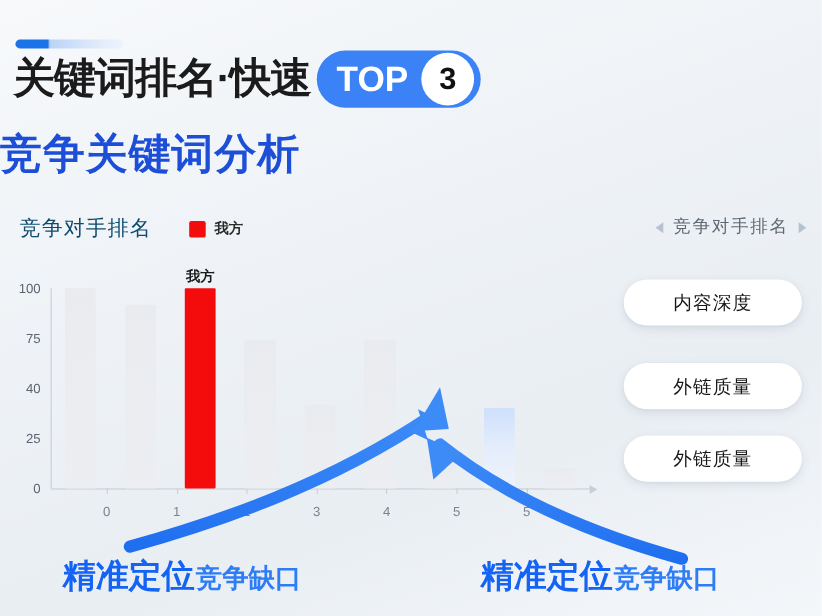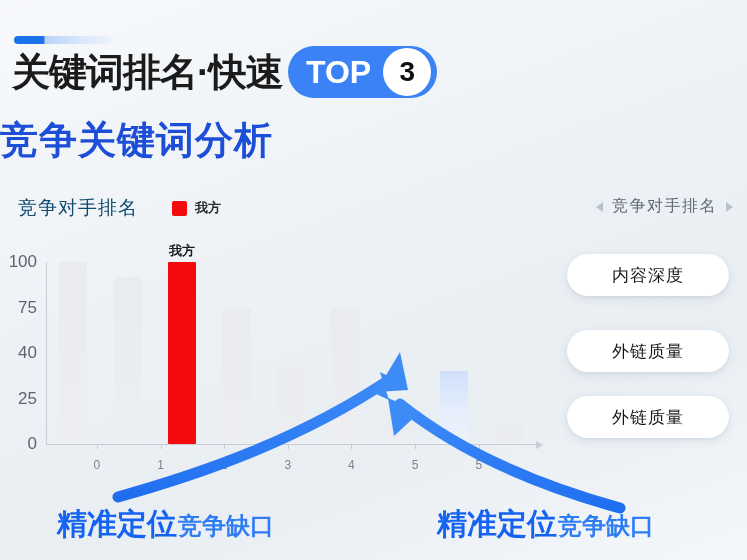--- a/index.html
+++ b/index.html
@@ -44,21 +44,21 @@
   .chart-head .legend{display:flex;align-items:center;margin-left:34px;}
   .legend .swatch{width:15px;height:15px;background:#f40b0b;border-radius:2px;}
   .legend .leg-label{font-size:13px;color:#2b2b2b;margin-left:8px;font-weight:bold;}
 
   .plot{position:absolute;left:46px;top:262px;width:490px;height:182px;}
   .axis-y{position:absolute;left:0;top:0;width:1px;height:182px;background:#c9ced6;}
   .axis-x{position:absolute;left:0;top:182px;width:490px;height:1px;background:#c9ced6;}
   .axis-x::after{content:"";position:absolute;right:-7px;top:-3.5px;
     border-left:7px solid #c9ced6;border-top:4px solid transparent;border-bottom:4px solid transparent;}
 
-  .ytick{position:absolute;right:calc(100% + 9px);font-size:17px;color:#5c6470;
+  .ytick{position:absolute;right:calc(100% + 9px);font-size:12px;color:#5c6470;
     transform:translateY(-50%);white-space:nowrap;}
   .xtick-wrap{position:absolute;top:182px;left:0;width:490px;height:30px;}
   .xtick{position:absolute;top:14px;font-size:12px;color:#7c838d;transform:translateX(-50%);}
   .xtick-mark{position:absolute;top:0;width:1px;height:5px;background:#c9ced6;}
 
   .bar{position:absolute;bottom:0;background:linear-gradient(180deg,#e9ebee 0%,#eceef1 100%);border-radius:1px;}
   .bar.mine{background:#f40b0b;box-shadow:0 0 0 0 rgba(0,0,0,0);}
   .bar.gap{background:linear-gradient(180deg,#cfe0fb 0%,#e6eefc 55%,#eef3fb 100%);}
   .bar-label{position:absolute;font-size:13px;font-weight:bold;color:#1b1b1b;
     transform:translateX(-50%);white-space:nowrap;}

